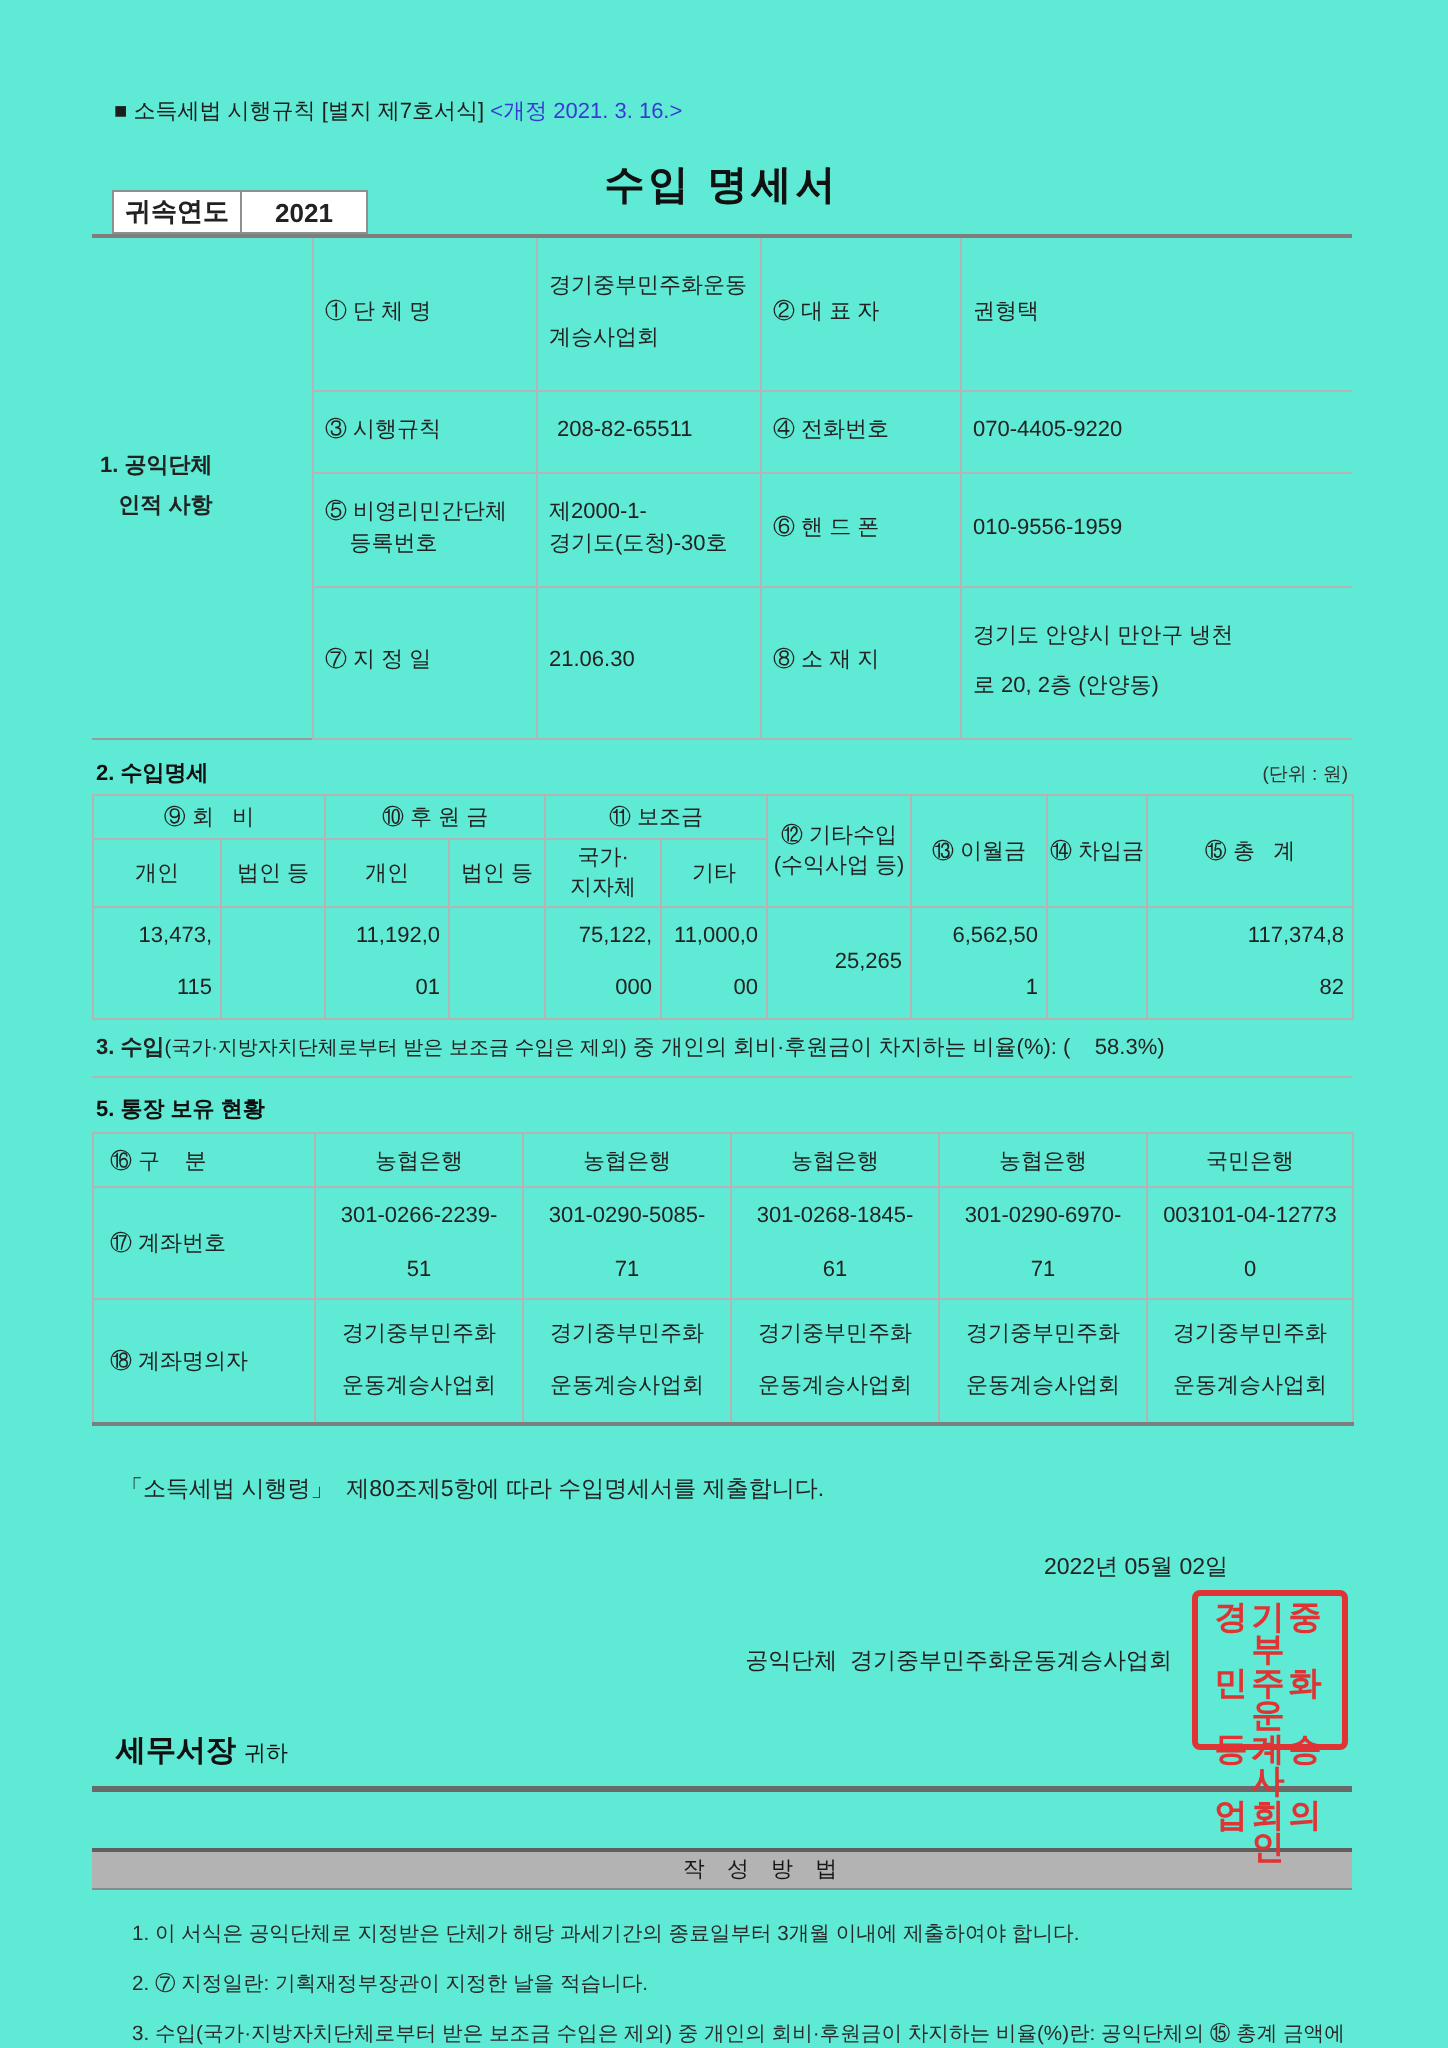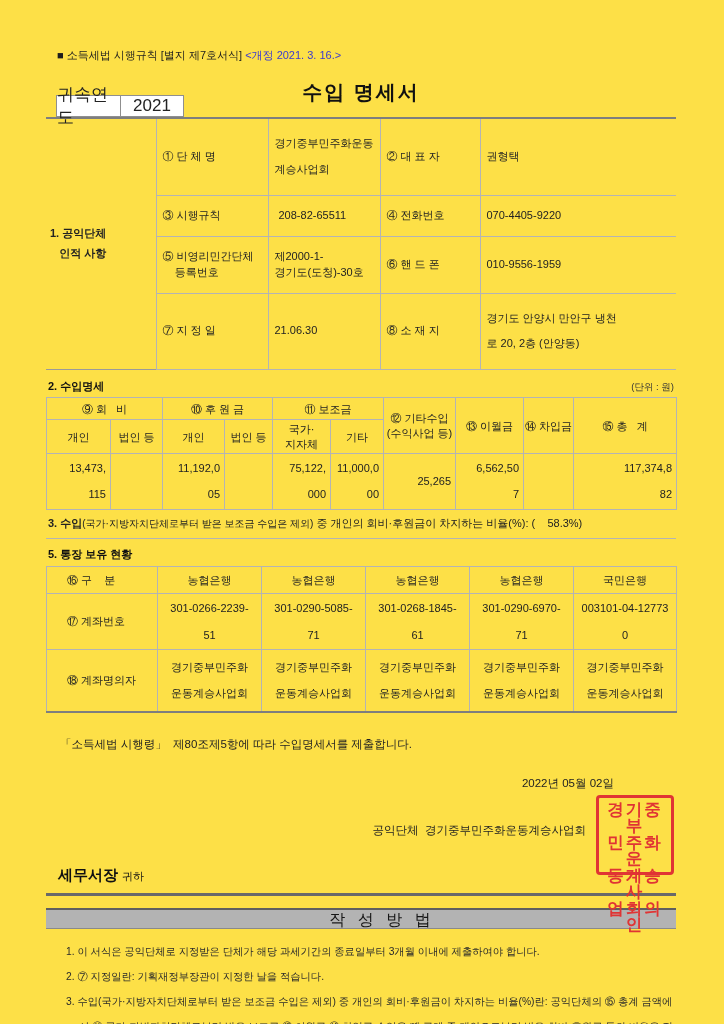--- a/index.html
+++ b/index.html
@@ -2,29 +2,29 @@
 <html style="--accent-blue: #3a3ad0; --stamp-red: #e03434; --bar-bg: #b3b3b3;"><head>
 <meta charset="utf-8">
 <style>
   * { box-sizing: border-box; margin: 0; padding: 0; }
   html,body { background:#ffffff; }
   body {
     width: 724px; height: 1024px;
     font-family: "Liberation Sans", sans-serif;
     color: #222; overflow: hidden;
   }
-  .page { position: relative; width: 724px; height: 1024px; background:#fde047; }
+  .page { position: relative; width: 724px; height: 1024px; background:#5eead4; }
   .content { position: absolute; left: 46px; top: 48px; width: 630px; }
 
   .form-ref { font-size: 11px; margin-left: 11px; color:#1d1d1d; white-space: pre-wrap; }
   .form-ref .rev { color: var(--accent-blue, #3a3ad0); }
 
   .title-row { position: relative; height: 40px; margin-top: 14px; }
   .form-title { text-align: center; font-size: 20px; font-weight: bold; letter-spacing: 2px; padding-top: 2px; color:#111; }
-  .year-box { position: absolute; left: 10px; bottom: 0; display: flex; height: 22px; border: 1px solid #8f8f8f; background:#fff; font-size: 17px; }
+  .year-box { position: absolute; left: 10px; bottom: 0; display: flex; height: 22px; border: 1px solid #8f8f8f; background:#fff; font-size: 13px; font-weight: bold; }
   .year-box .yb-lbl { width: 64px; border-right: 1px solid #8f8f8f; display:flex; align-items:center; justify-content:center; }
   .year-box .yb-val { width: 62px; display:flex; align-items:center; justify-content:center; }
 
   table { border-collapse: collapse; table-layout: fixed; width: 630px; font-size: 11px; }
   td, th { border: 1px solid #b4b4b4; vertical-align: middle; font-weight: normal; }
   .ml { white-space: pre-wrap; }
 
   
   .t1 { border-top: 2px solid #7e7e7e; border-bottom: 1px solid #9a9a9a; }
   .t1 td { padding: 12px 6px; line-height: 1.45; }
@@ -45,42 +45,42 @@
 
   .sec3 { border-bottom: 1px solid #b4b4b4; padding: 6px 2px 7px 2px; font-size: 11px; white-space: pre-wrap; }
   .sec3 b { font-size: 11px; }
   .sec3 .paren { font-size: 10px; }
 
   .sec4-head { font-size: 11px; font-weight: bold; padding: 8px 2px 4px 2px; color:#111; }
 
   
   .t4 { border-bottom: 2px solid #7e7e7e; }
   .t4 td { text-align: center; }
-  .t4 td.rowlbl { text-align: left; padding-left: 20px; }
+  .t4 td.rowlbl { text-align: left; padding-left: 8px; }
   .t4 tr.b1 { height: 27px; } .t4 tr.b2 { height: 56px; } .t4 tr.b3 { height: 62px; }
   .t4 .acct, .t4 .holder { line-height: 2.4; padding: 0 2px; }
 
   .statement { margin: 24px 0 0 14px; font-size: 11.5px; white-space: pre-wrap; }
   .date-line { text-align: right; margin: 24px 62px 0 0; font-size: 11.5px; }
 
   .submit-row { position: relative; height: 100px; margin-top: 2px; }
   .submitter { position: absolute; right: 90px; top: 30px; font-size: 11.5px; white-space: pre-wrap; }
   .stamp { position: absolute; right: 2px; top: 2px; width: 78px; height: 80px;
            border: 3px solid var(--stamp-red, #e03434); border-radius: 4px;
            display: flex; flex-direction: column; justify-content: space-around;
            color: var(--stamp-red, #e03434); font-weight: bold; font-size: 16.5px;
            letter-spacing: 2px; text-align: center; line-height: 1.0; padding: 3px 0; }
   .recipient { position: absolute; left: 12px; bottom: 8px; font-size: 15px; font-weight: bold; color:#111; }
   .recipient .suffix { font-size: 11px; font-weight: normal; margin-left: 4px; }
 
   .thick-line { border-top: 3px solid #696969; }
 
-  .instr-bar { margin-top: 12px; height: 21px; background: var(--bar-bg, #b3b3b3);
+  .instr-bar { margin-top: 28px; height: 21px; background: var(--bar-bg, #b3b3b3);
                border-top: 2px solid #5f5f5f; border-bottom: 1px solid #8a8a8a;
-               text-align: center; font-size: 16px; line-height: 19px; letter-spacing: 4px; color: #161616; padding-left: 42px; }
+               text-align: center; font-size: 11px; line-height: 19px; letter-spacing: 4px; color: #161616; padding-left: 42px; }
   .instr-body { padding: 10px 2px 10px 20px; font-size: 10.3px; color: #2a2a2a; }
   .instr-item { padding-left: 13px; text-indent: -13px; line-height: 2.45; }
 </style>
 </head>
 <body>
 
 <div class="page">
   <div class="content">
 
     <div class="form-ref"><span>■ 소득세법 시행규칙 [별지 제7호서식] </span><span class="rev">&lt;개정 2021. 3. 16.&gt;</span></div>
@@ -171,29 +171,29 @@
         <th>법인 등</th>
         <th class="ml">국가·
 지자체</th>
         <th>기타</th>
       </tr>
       <tr class="dr">
         <td class="num ml">13,473,
 115</td>
         <td class="num ml"></td>
         <td class="num ml">11,192,0
-05</td>
+01</td>
         <td class="num ml"></td>
         <td class="num ml">75,122,
 000</td>
         <td class="num ml">11,000,0
 00</td>
         <td class="num ml">25,265</td>
         <td class="num ml">6,562,50
-7</td>
+1</td>
         <td class="num ml"></td>
         <td class="num ml">117,374,8
 82</td>
       </tr>
     </tbody>
       </table>
 
     <div class="sec3"><b>3. 수입</b><span class="paren">(국가·지방자치단체로부터 받은 보조금 수입은 제외)</span><span> 중 개인의 회비·후원금이 차지하는 비율(%): (    </span><span>58.3%</span><span>)</span></div>
 
     <div class="sec4-head">5. 통장 보유 현황</div>

